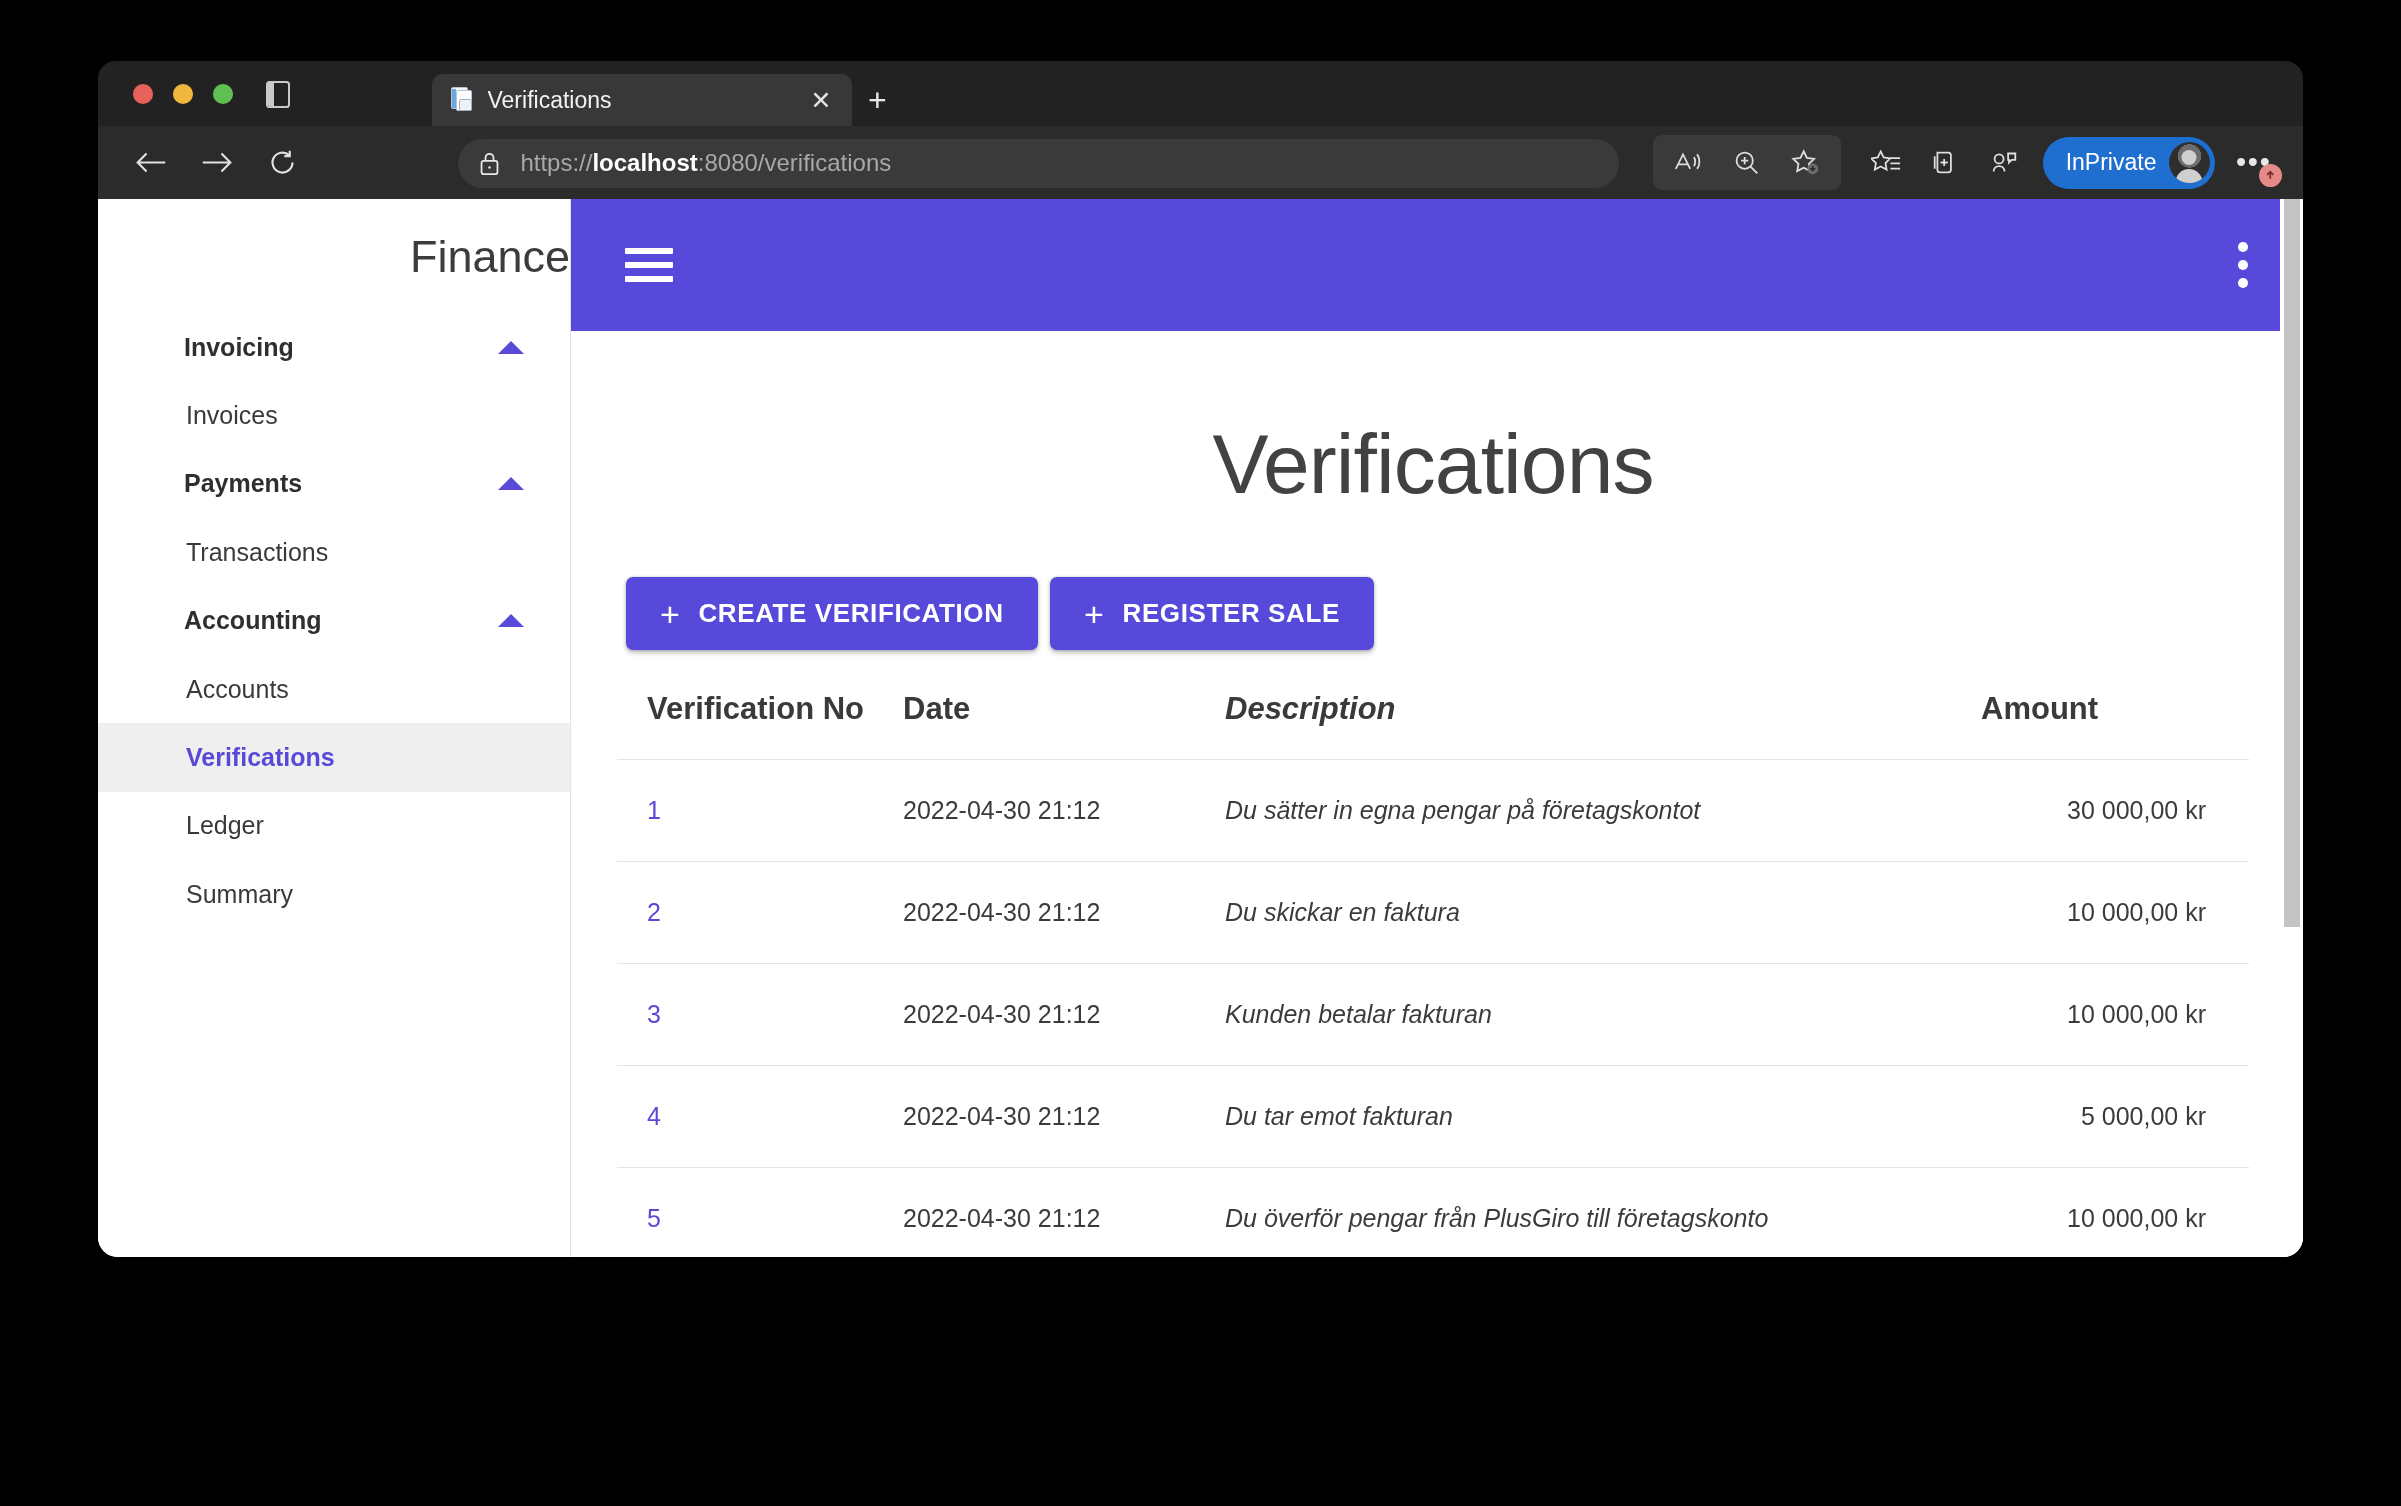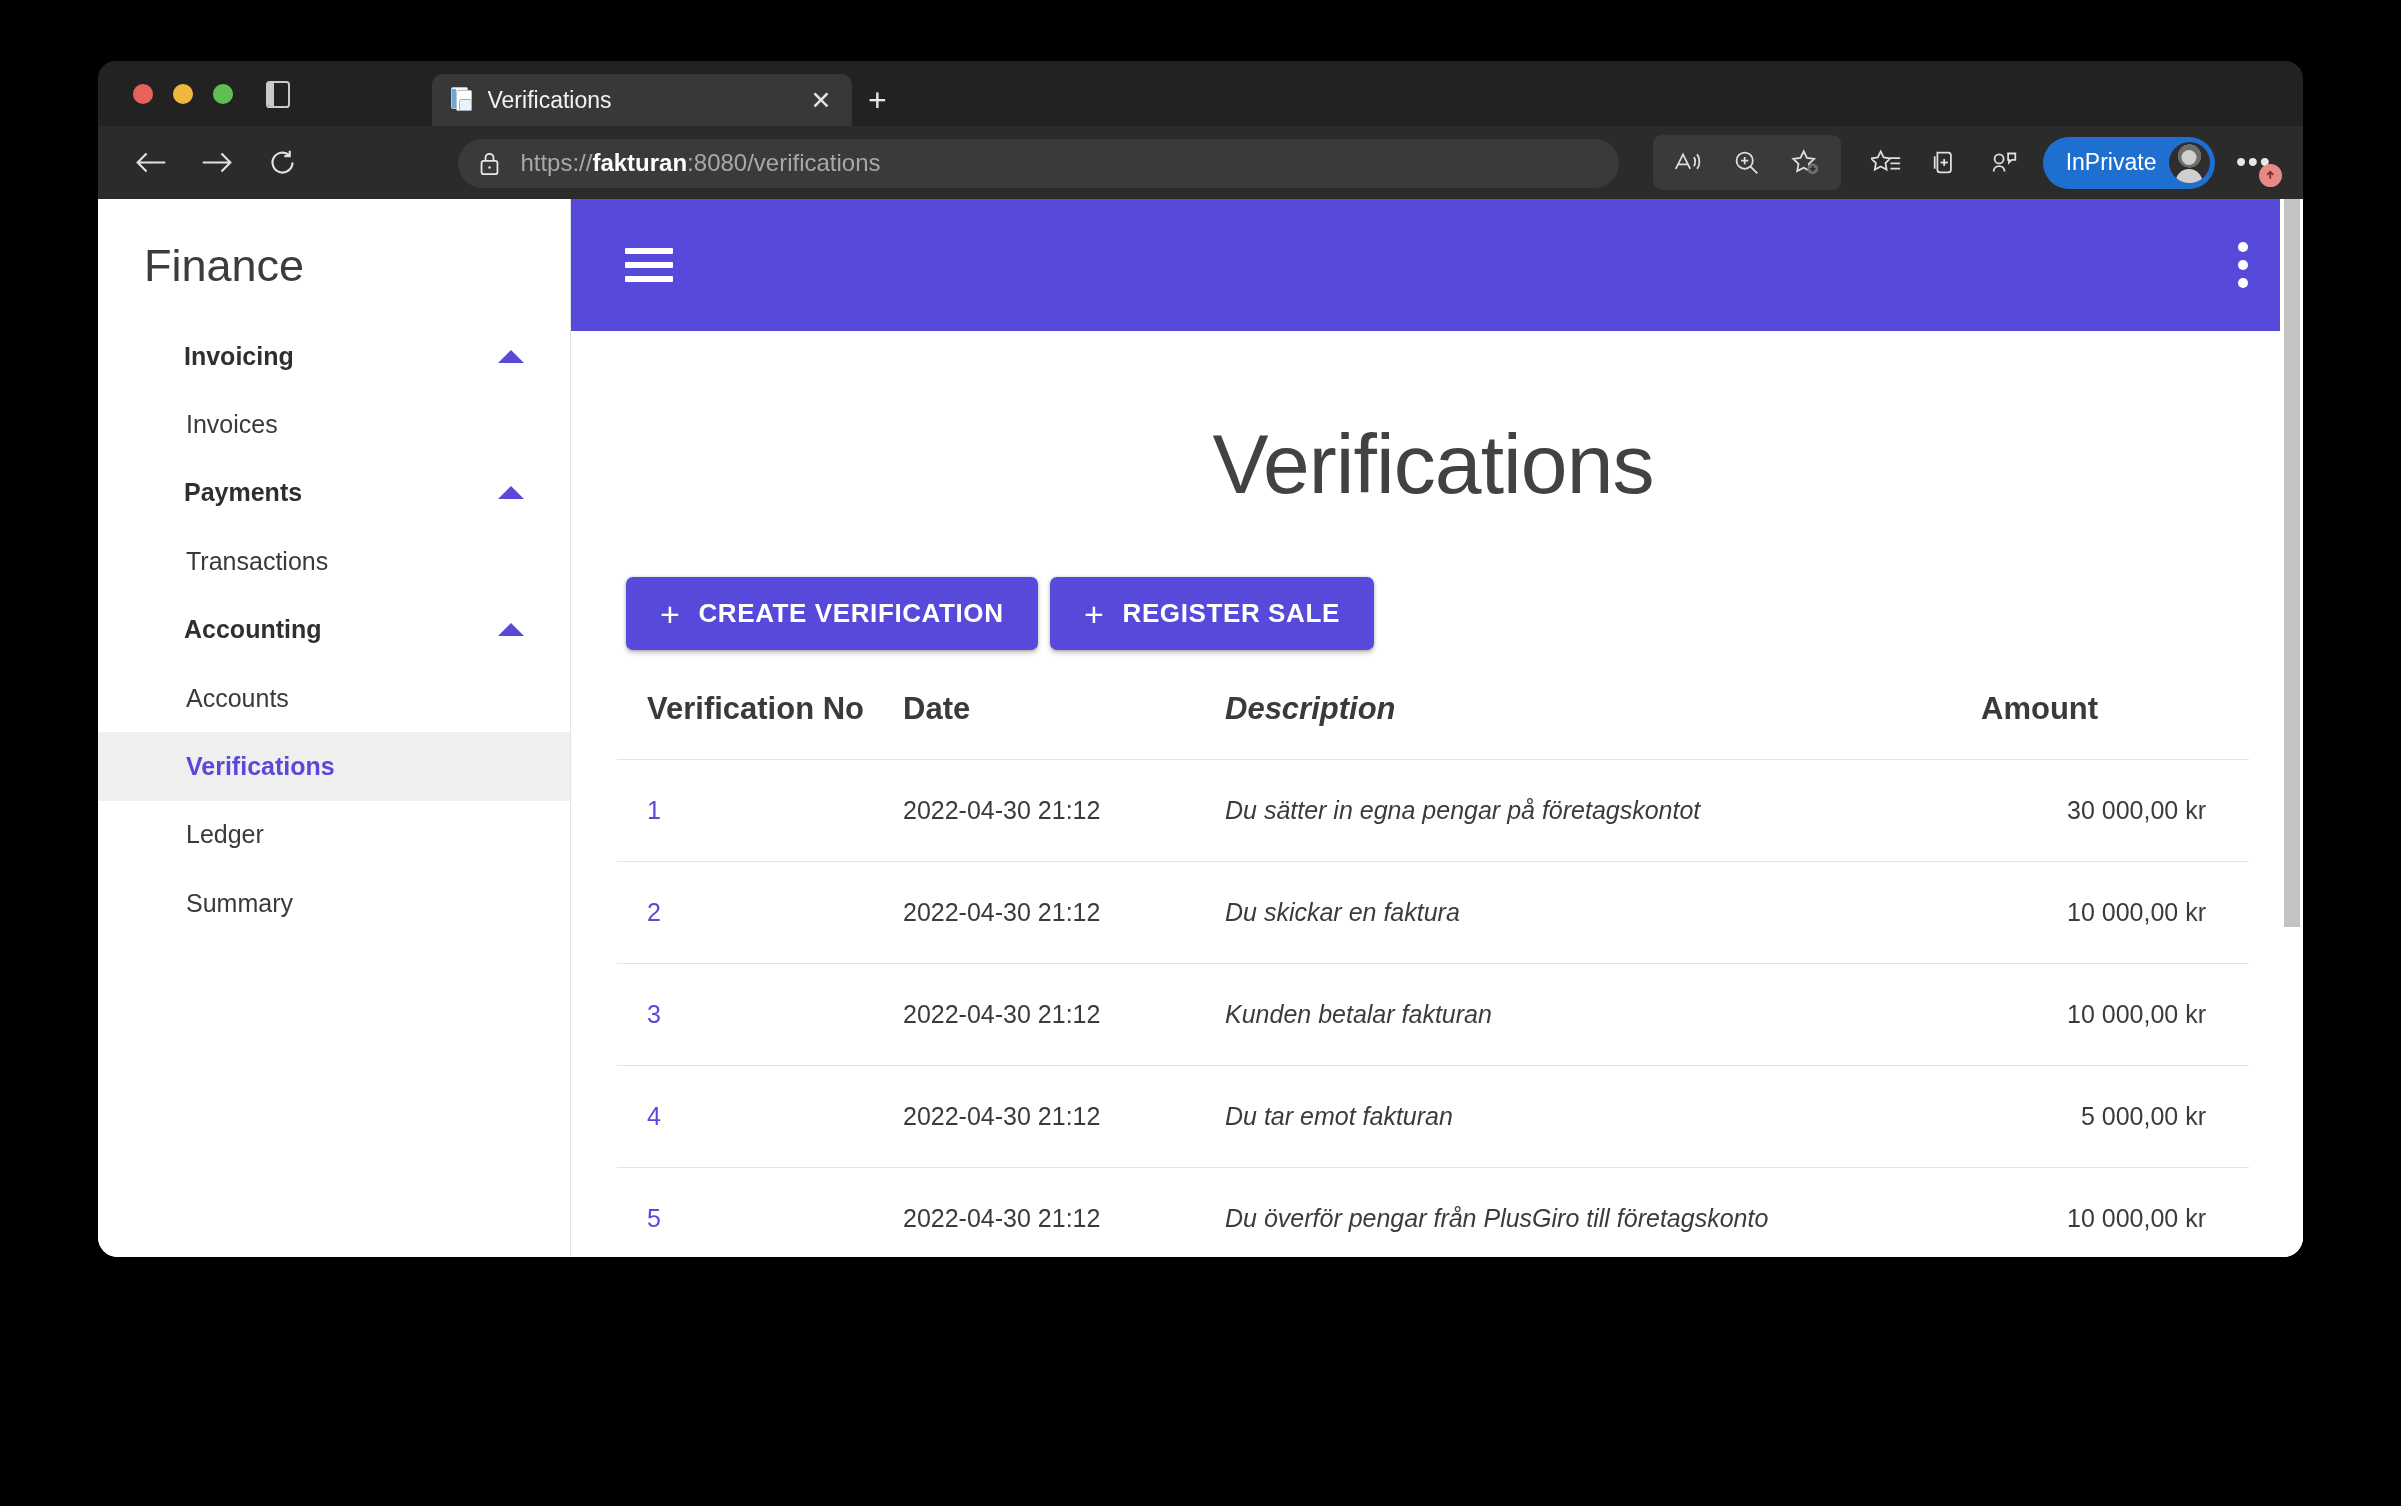--- a/index.html
+++ b/index.html
@@ -256,22 +256,23 @@
   .app-sidebar {
     width: 473px;
     flex: 0 0 473px;
     background: #ffffff;
     border-right: 0.9px solid #e3e3e3;
     padding-top: 0;
   }
   .brand {
     font-size: 45px;
     color: #3c3c3c;
-    padding: 41px 0 30px 46px;
+    padding: 32px 0 30px 46px;
     font-weight: 400;
+    text-align: right;
   }
   .nav-group-header {
     display: flex;
     align-items: center;
     justify-content: space-between;
     padding: 19.7px 46px 19.7px 46px;
     font-size: 25px;
     font-weight: bold;
     color: #2f2f2f;
     margin-left: 40px;
@@ -454,21 +455,21 @@
     </div>
 
     <div class="urlbar">
       <span class="lock-icon">
         <svg width="23" height="27" viewBox="0 0 26 30" fill="none" stroke="#e9e9e9" stroke-width="2">
           <rect x="4" y="12" width="18" height="15" rx="2.5"></rect>
           <path d="M8.5 12V8.5a4.5 4.5 0 0 1 9 0V12"></path>
           <circle cx="13" cy="19.5" r="1.4" fill="#e9e9e9" stroke="none"></circle>
         </svg>
       </span>
-      <span class="url-text"><span>https://</span><span class="host">fakturan</span><span>:8080/verifications</span></span>
+      <span class="url-text"><span>https://</span><span class="host">localhost</span><span>:8080/verifications</span></span>
     </div>
 
     <div class="tool-right">
       <div class="tb-group">
         <span class="tb-btn">
           <svg width="29" height="27" viewBox="0 0 32 30" fill="none" stroke="currentColor" stroke-width="2">
             <path d="M3 22 11 6l8 16M6 17h10"></path>
             <path d="M23 9c2 2 2 8 0 10M26.5 6c3.5 3.5 3.5 13 0 16"></path>
           </svg>
         </span>

